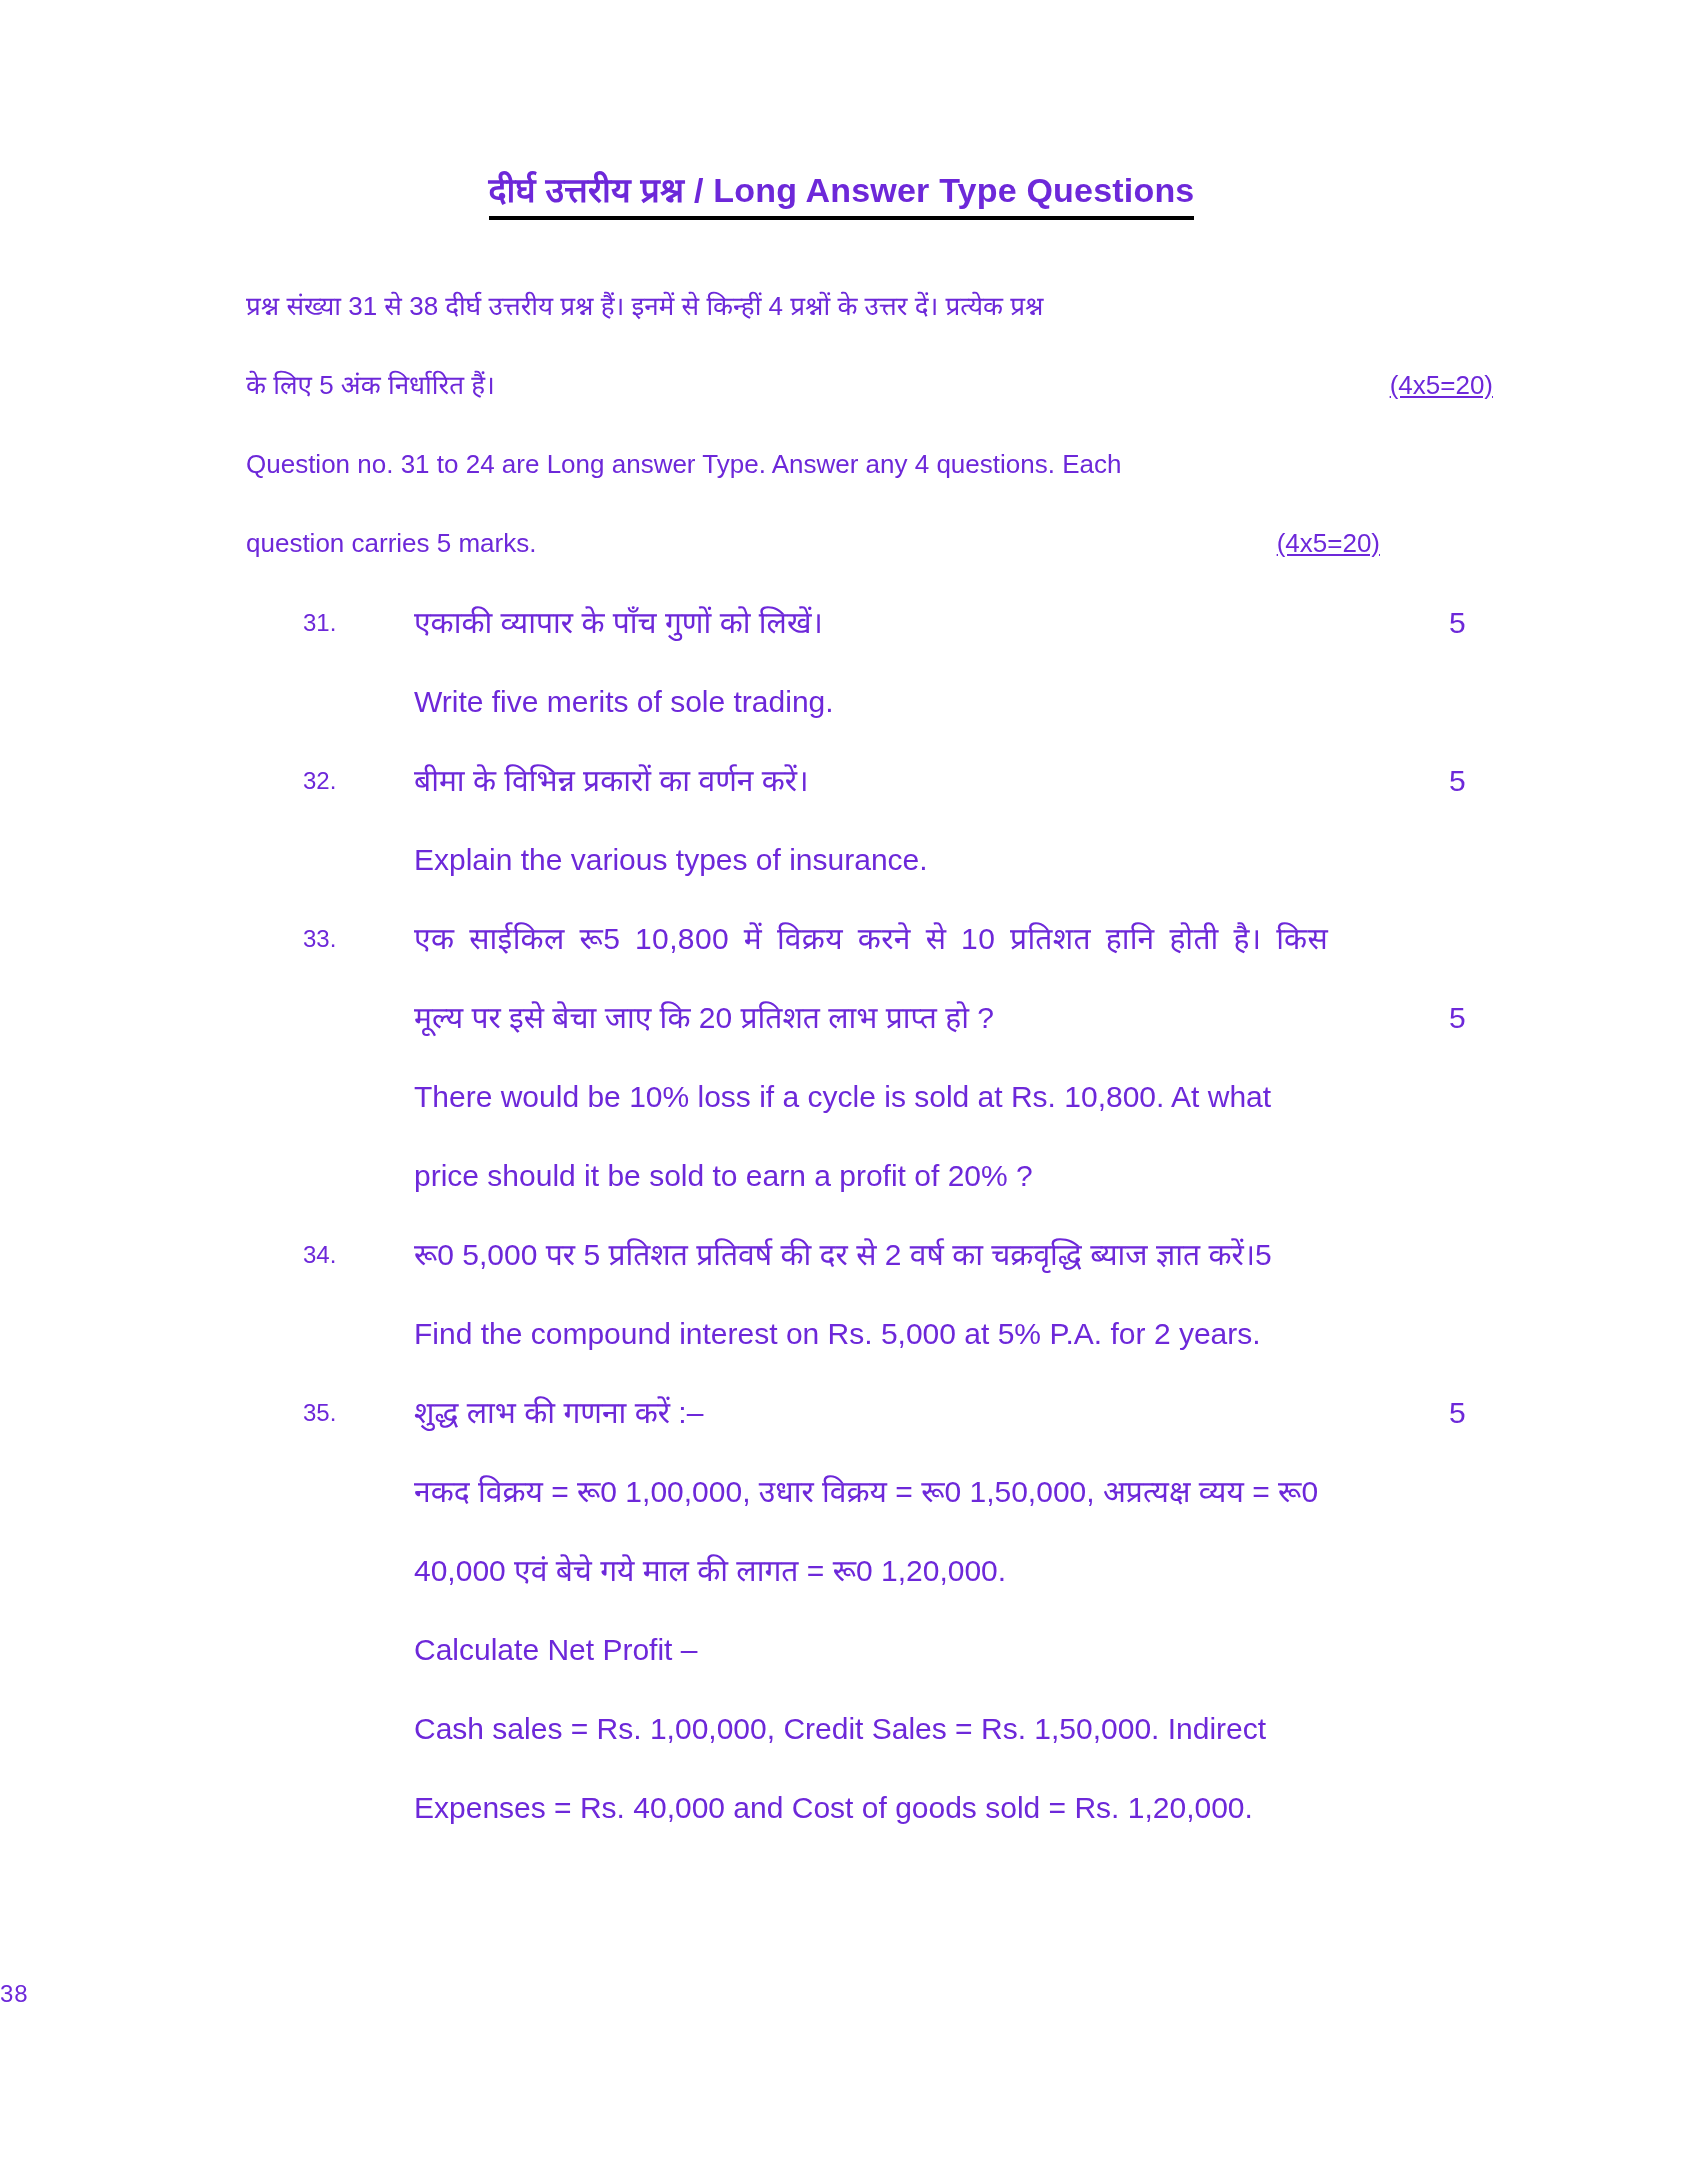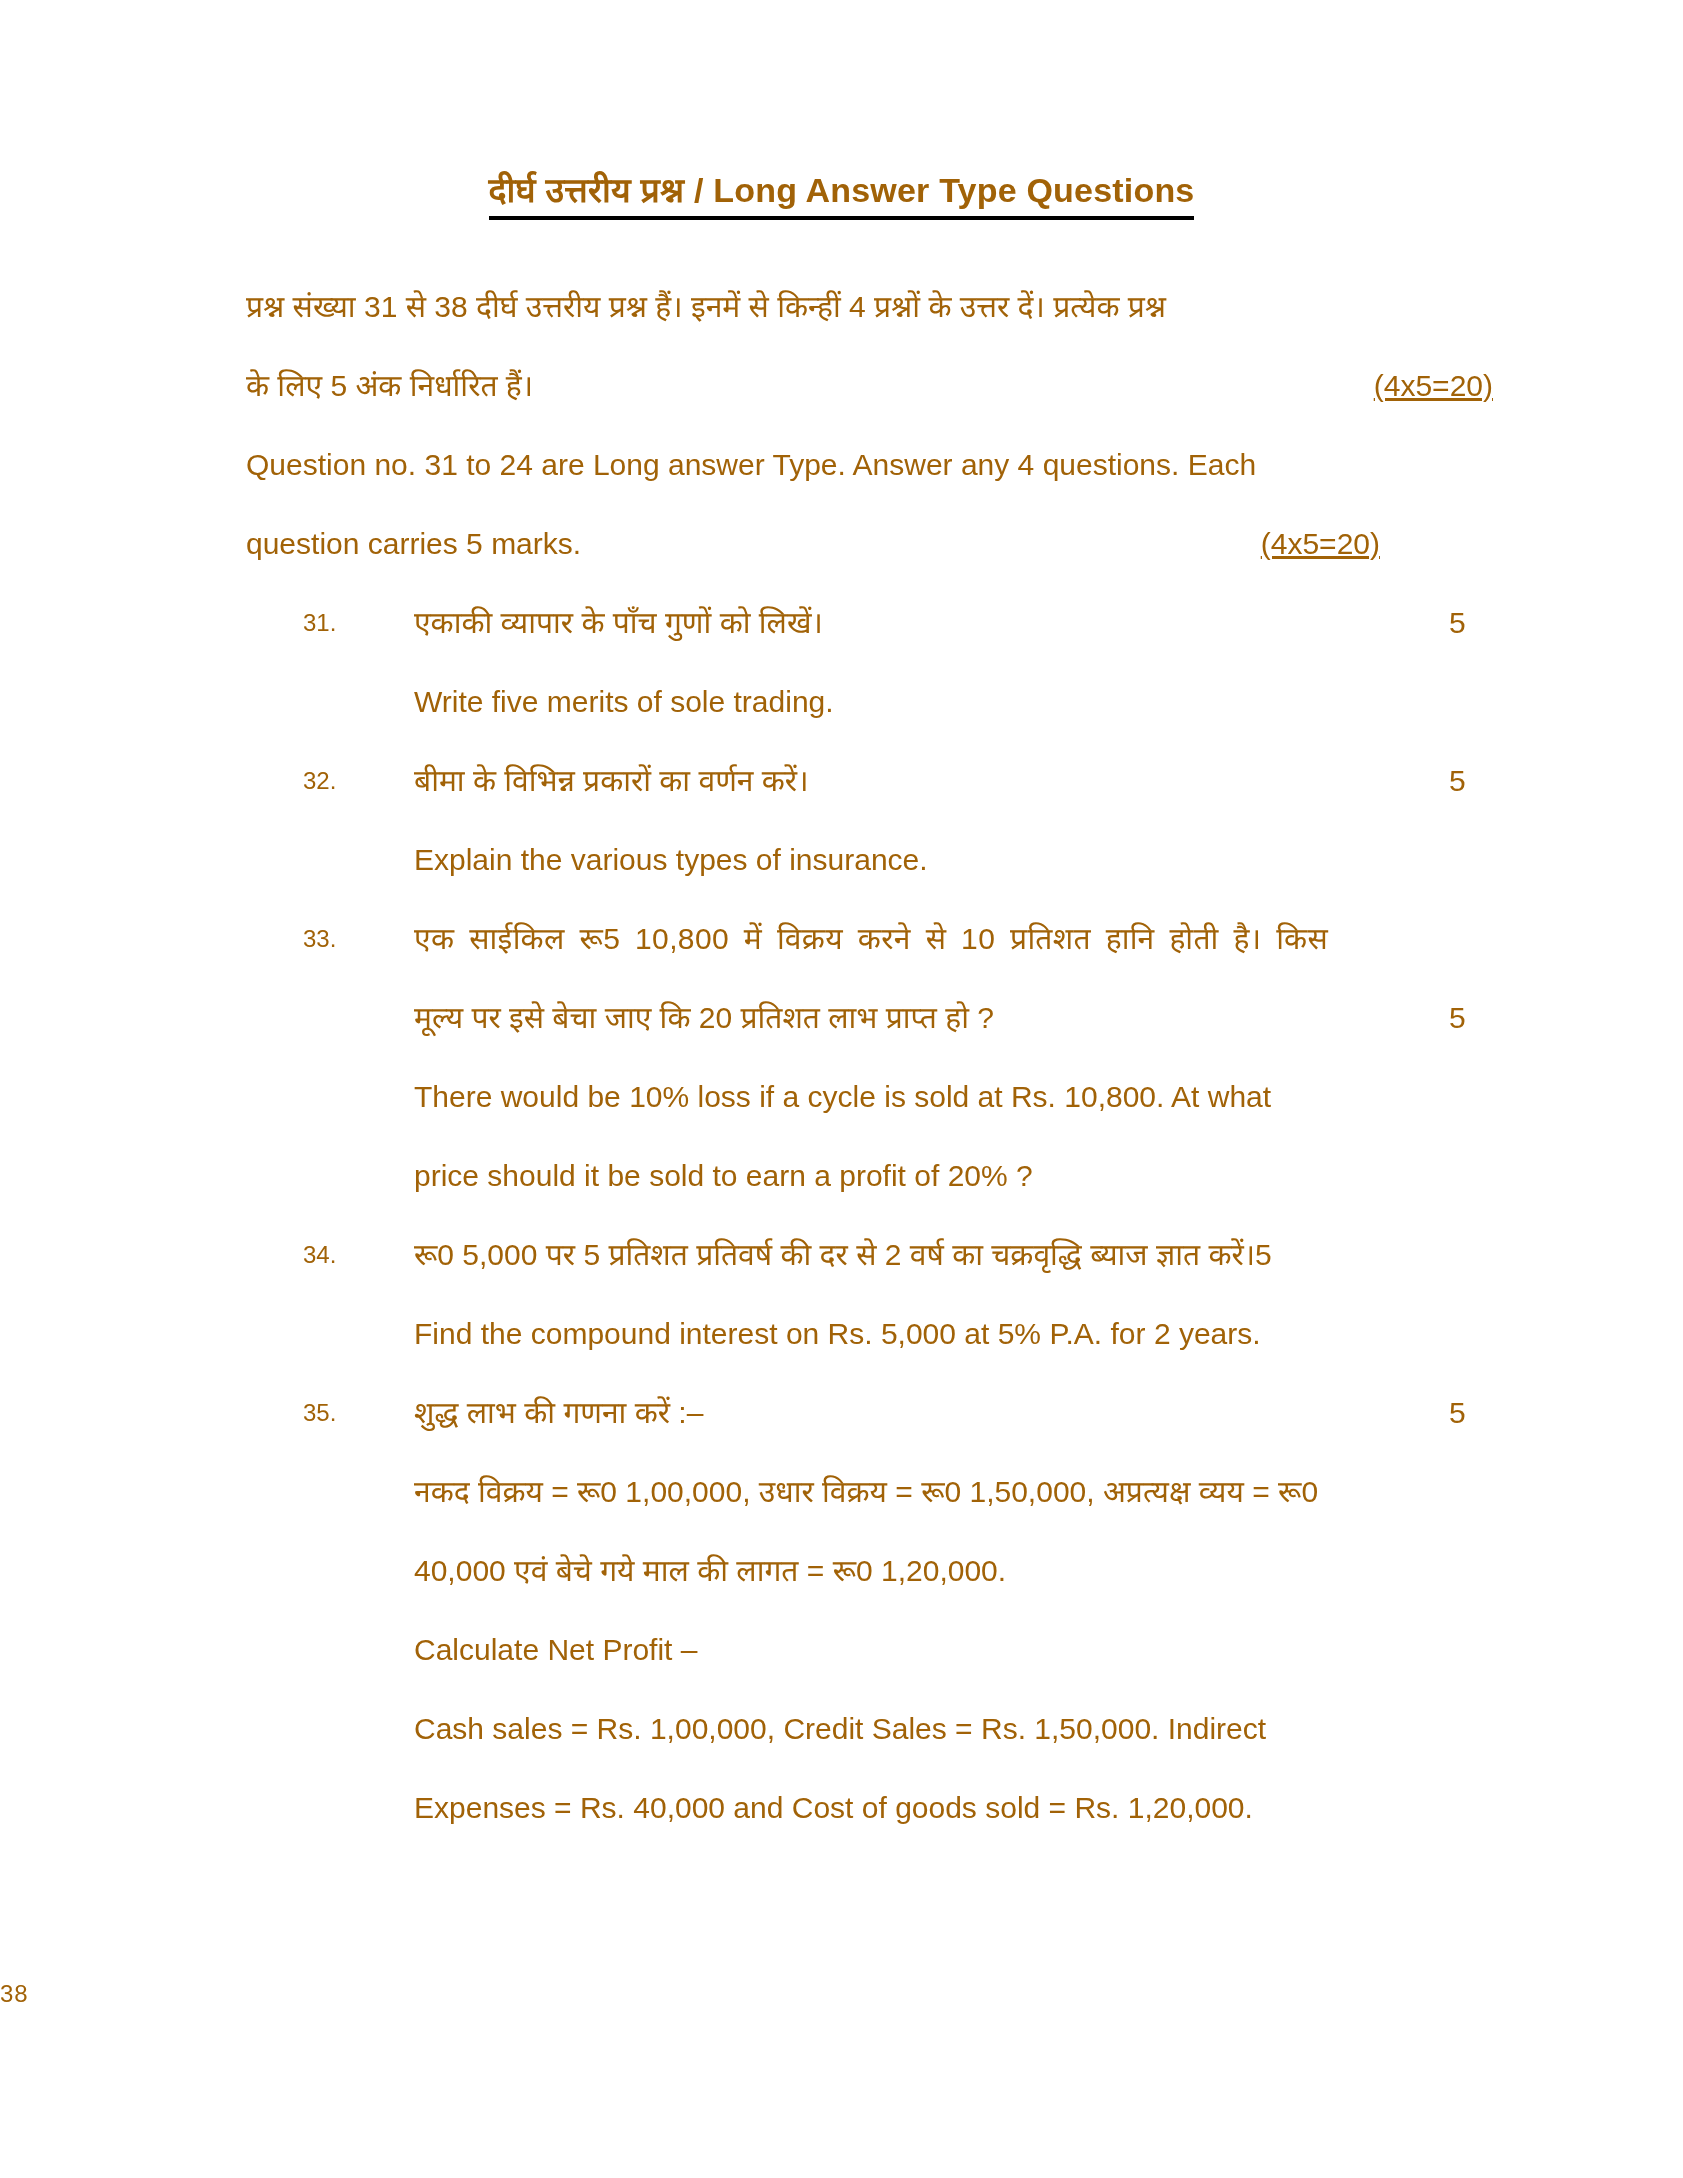--- a/index.html
+++ b/index.html
@@ -8,21 +8,21 @@
     background: #ffffff;
   }
   .page {
     position: relative;
     width: 1683px;
     height: 2178px;
     background: #ffffff;
     margin: 0 auto;
     overflow: hidden;
     font-family: "Liberation Sans", "DejaVu Sans", sans-serif;
-    color: #a16207;
+    color: #6d28d9;
     box-sizing: border-box;
   }
 
   
   .title-wrap {
     position: absolute;
     left: 0;
     top: 166px;
     width: 1683px;
     text-align: center;
@@ -39,21 +39,21 @@
 
   
   .content {
     position: absolute;
     left: 246px;
     top: 267px;
     width: 1247px;
   }
 
   .instr {
-    font-size: 30px;
+    font-size: 26px;
     line-height: 79px;
     height: 79px;
     white-space: nowrap;
     position: relative;
   }
   .instr.devanagari { letter-spacing: 0px; }
 
   .marks-right {
     position: absolute;
     right: 0;

